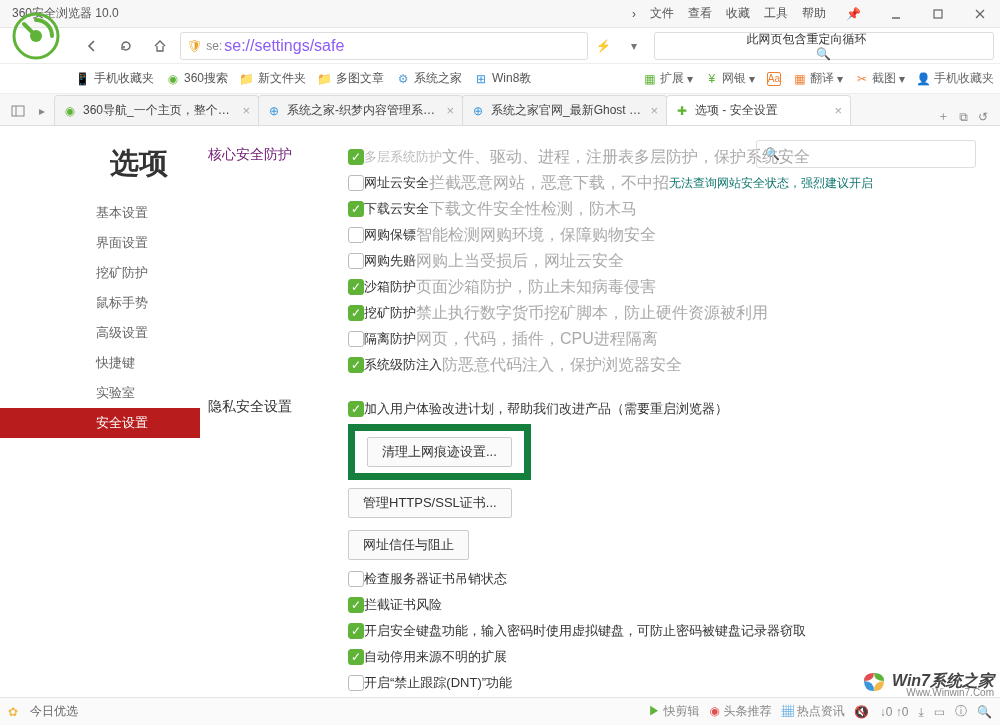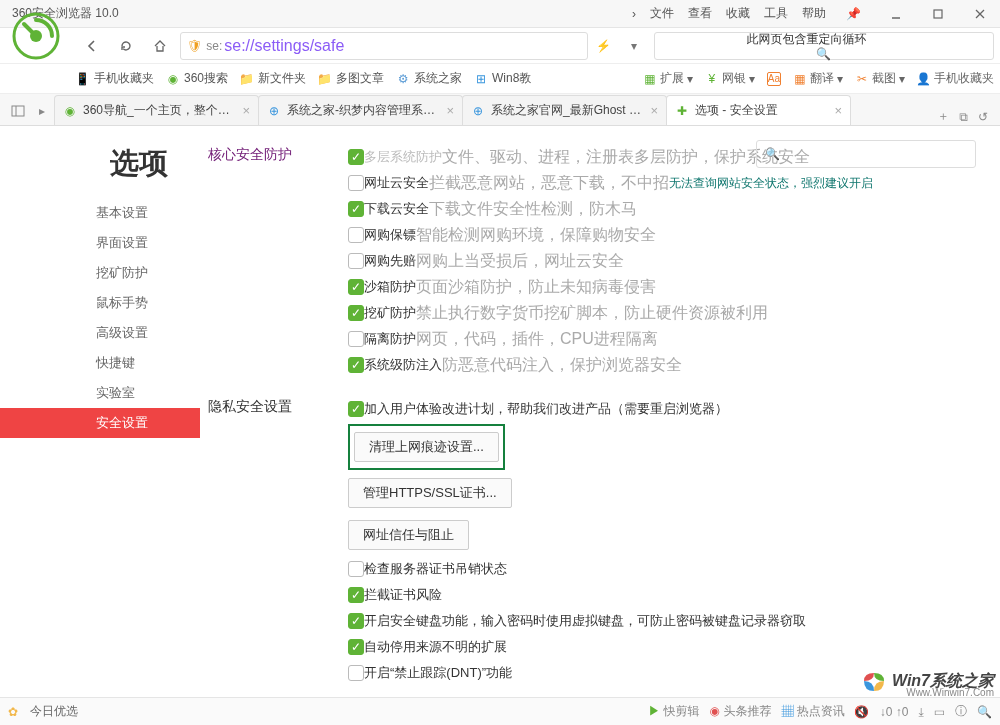--- a/index.html
+++ b/index.html
@@ -52,34 +52,34 @@
 .tab .favicon { width: 14px; height: 14px; display: inline-flex; align-items: center; justify-content: center; }
 .tab .tlabel { flex: 1; white-space: nowrap; overflow: hidden; text-overflow: ellipsis; }
 .tab .tclose { color: #aaa; font-size: 13px; }
 .tabend { display: flex; align-items: center; gap: 10px; padding: 0 6px; color: #888; margin-left: auto; }
 
 
 .content { position: absolute; top: 126px; bottom: 28px; left: 0; right: 0; display: flex; background: #fff; }
 .sidebar { width: 200px; padding: 18px 0; }
 .sidebar h1 { font-size: 29px; font-weight: 700; color: #333; padding-left: 110px; margin-bottom: 14px; }
 .side-item { height: 30px; display: flex; align-items: center; padding-left: 96px; color: #666; font-size: 13px; cursor: pointer; }
-.side-item.active { background: #ef4444; color: #fff; }
+.side-item.active { background: #b91c1c; color: #fff; }
 .main { flex: 1; padding: 18px 24px 18px 8px; position: relative; overflow: hidden; }
 .main .searchopt { position: absolute; right: 24px; top: 14px; width: 220px; height: 28px; border: 1px solid #ddd; border-radius: 3px; display: flex; align-items: center; padding: 0 8px; color: #aaa; }
 .section { display: flex; margin-bottom: 18px; }
 .section .sectitle { width: 140px; font-size: 14px; color: #333; padding-top: 2px; }
 .section .rows { flex: 1; }
 .row { display: flex; align-items: center; min-height: 26px; padding: 2px 0; font-size: 13px; color: #333; }
 .row .desc { color: #aaa; font-size: 16px; }
 .row .warn { color: #0f766e; font-size: 12px; }
 .cb { width: 16px; height: 16px; border: 1px solid #bbb; border-radius: 3px; display: inline-flex; align-items: center; justify-content: center; background: #fff; flex-shrink: 0; }
 .cb.checked { background: #5fb336; border-color: #5fb336; color: #fff; }
 .cb.checked::after { content: "✓"; font-size: 12px; line-height: 1; }
 .btn { display: inline-block; border: 1px solid #ccc; background: #fafafa; padding: 5px 14px; font-size: 13px; color: #333; border-radius: 2px; margin: 4px 0; }
-.highlight-box { border: 2px solid #15803d; padding: 2px 4px; display: inline-block; }
+.highlight-box { border: 7px solid #15803d; padding: 2px 12px; display: inline-block; }
 
 
 .statusbar { position: absolute; bottom: 0; left: 0; right: 0; height: 28px; border-top: 1px solid #e5e5e5; background: #fafafa; display: flex; align-items: center; padding: 0 8px; gap: 12px; color: #666; font-size: 12px; }
 .statusbar .sright { margin-left: auto; display: flex; align-items: center; gap: 10px; color: #888; }
 .watermark { position: absolute; right: 6px; bottom: 30px; font-size: 16px; color: #444; font-weight: bold; font-style: italic; display: flex; align-items: center; gap: 4px; }
 .watermark .sub { position: absolute; right: 0; top: 20px; font-size: 10px; font-weight: normal; font-style: normal; color: #888; }
 .wmlogo { width: 28px; height: 28px; }
 
 svg { display: block; }
 </style>

